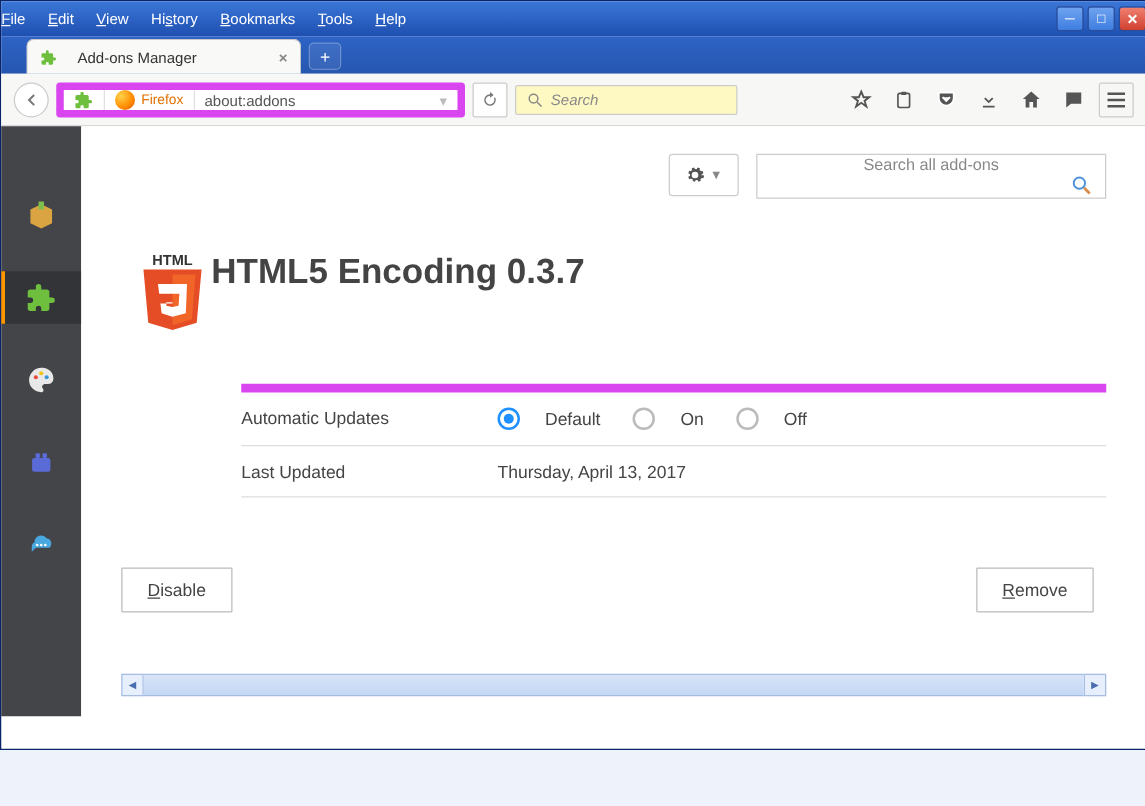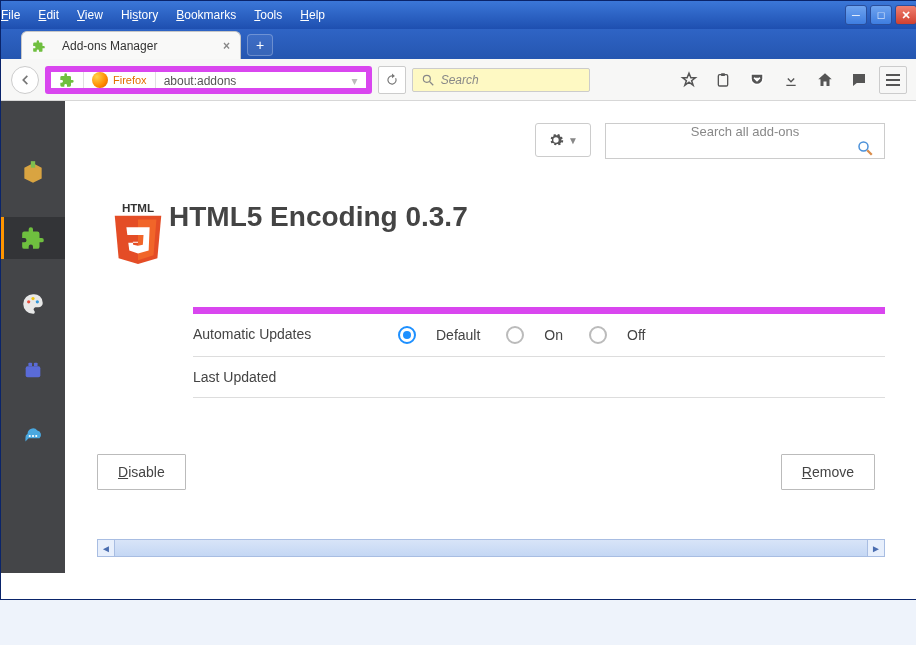--- a/index.html
+++ b/index.html
@@ -244,20 +244,21 @@
                 </div>
               <div class="radio">
                   <span class="circ"></span>
                   <span>Off</span>
                 </div>
             </div>
           </div>
         </div>
         <div class="detail-row">
           <div class="label">Last Updated</div>
+          <div class="value">Thursday, April 13, 2017</div>
         </div>
       </div>
 
       <div class="actions">
         <button class="btn"><u>D</u>isable</button>
         <button class="btn"><u>R</u>emove</button>
       </div>
 
       <div class="hscroll">
         <div class="arrow">◄</div>

